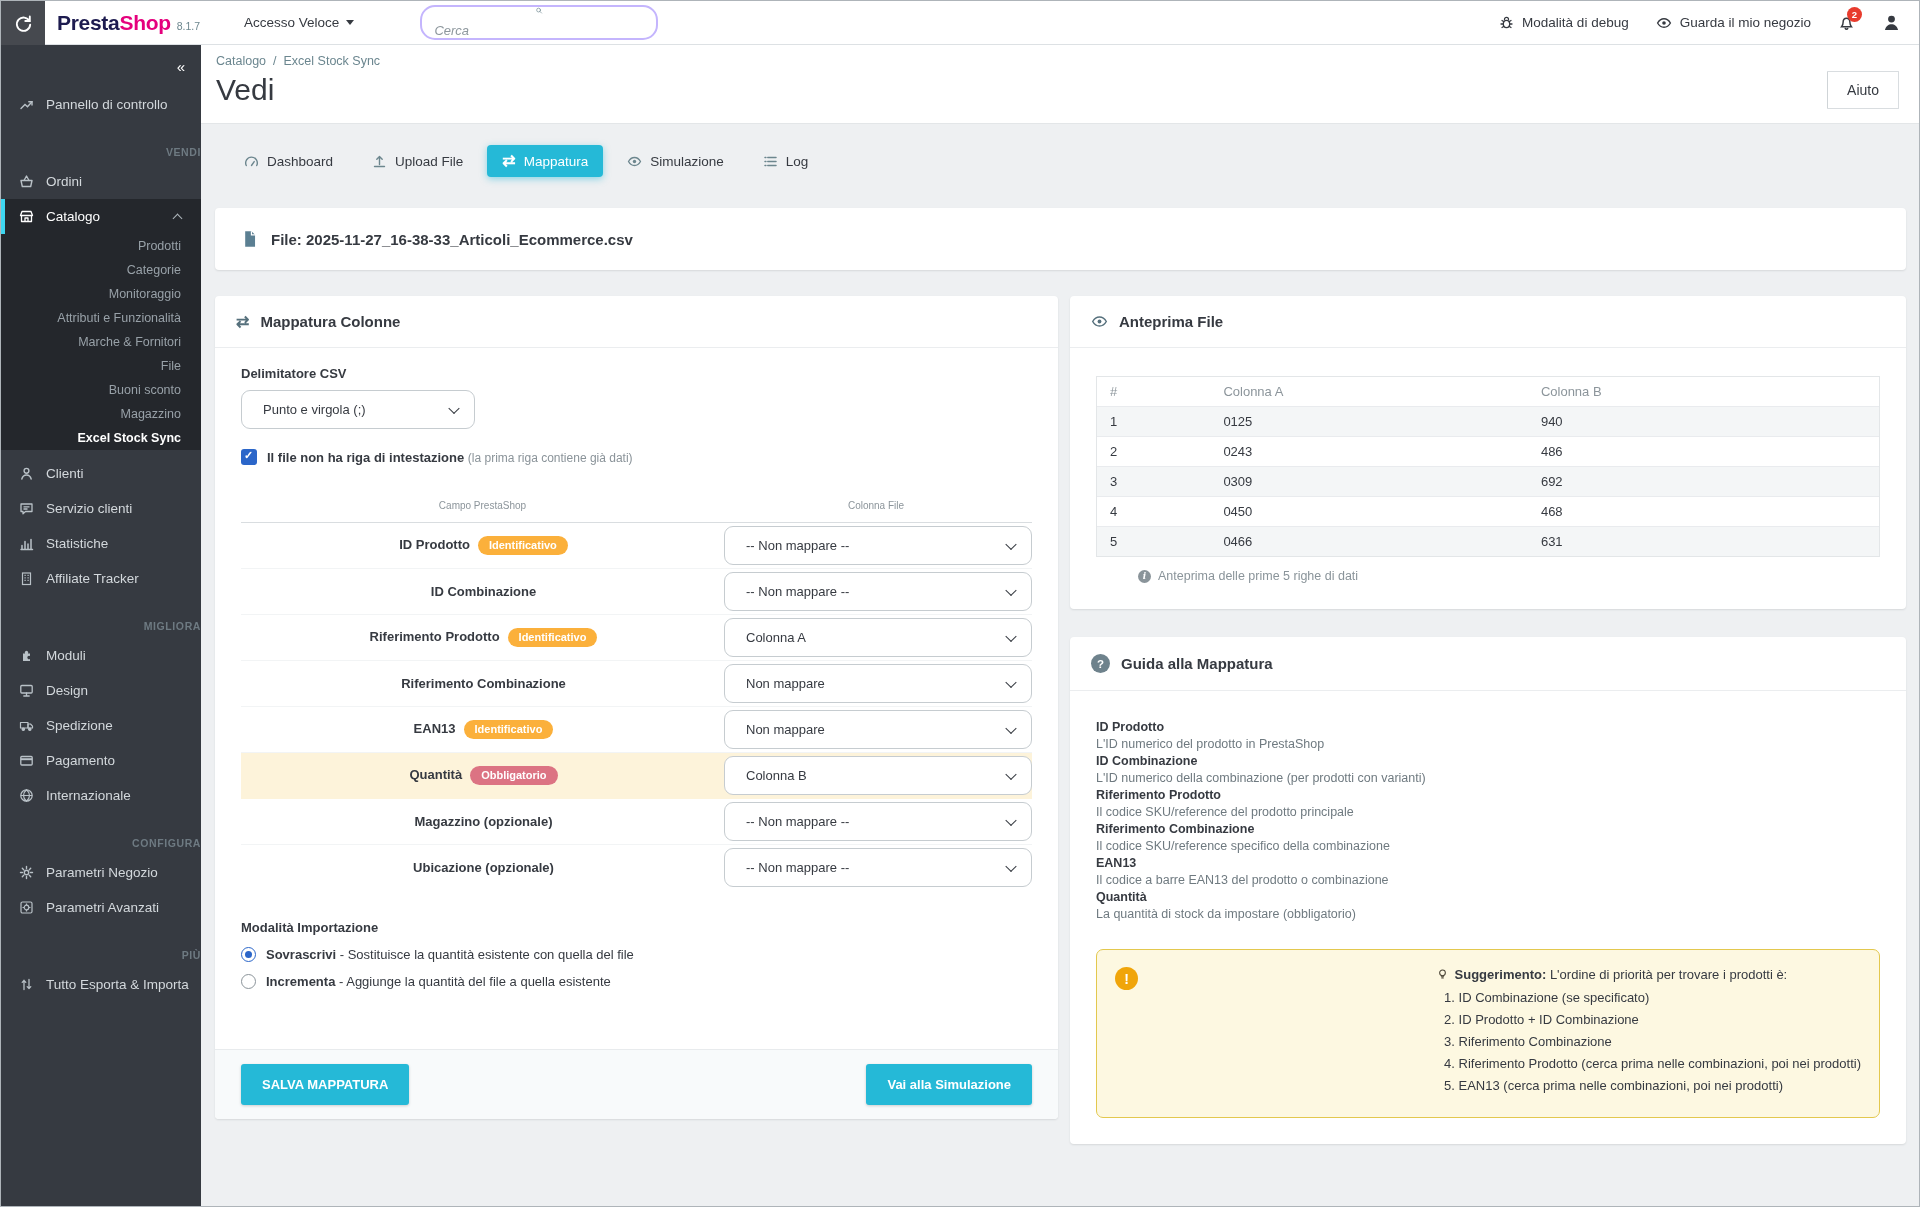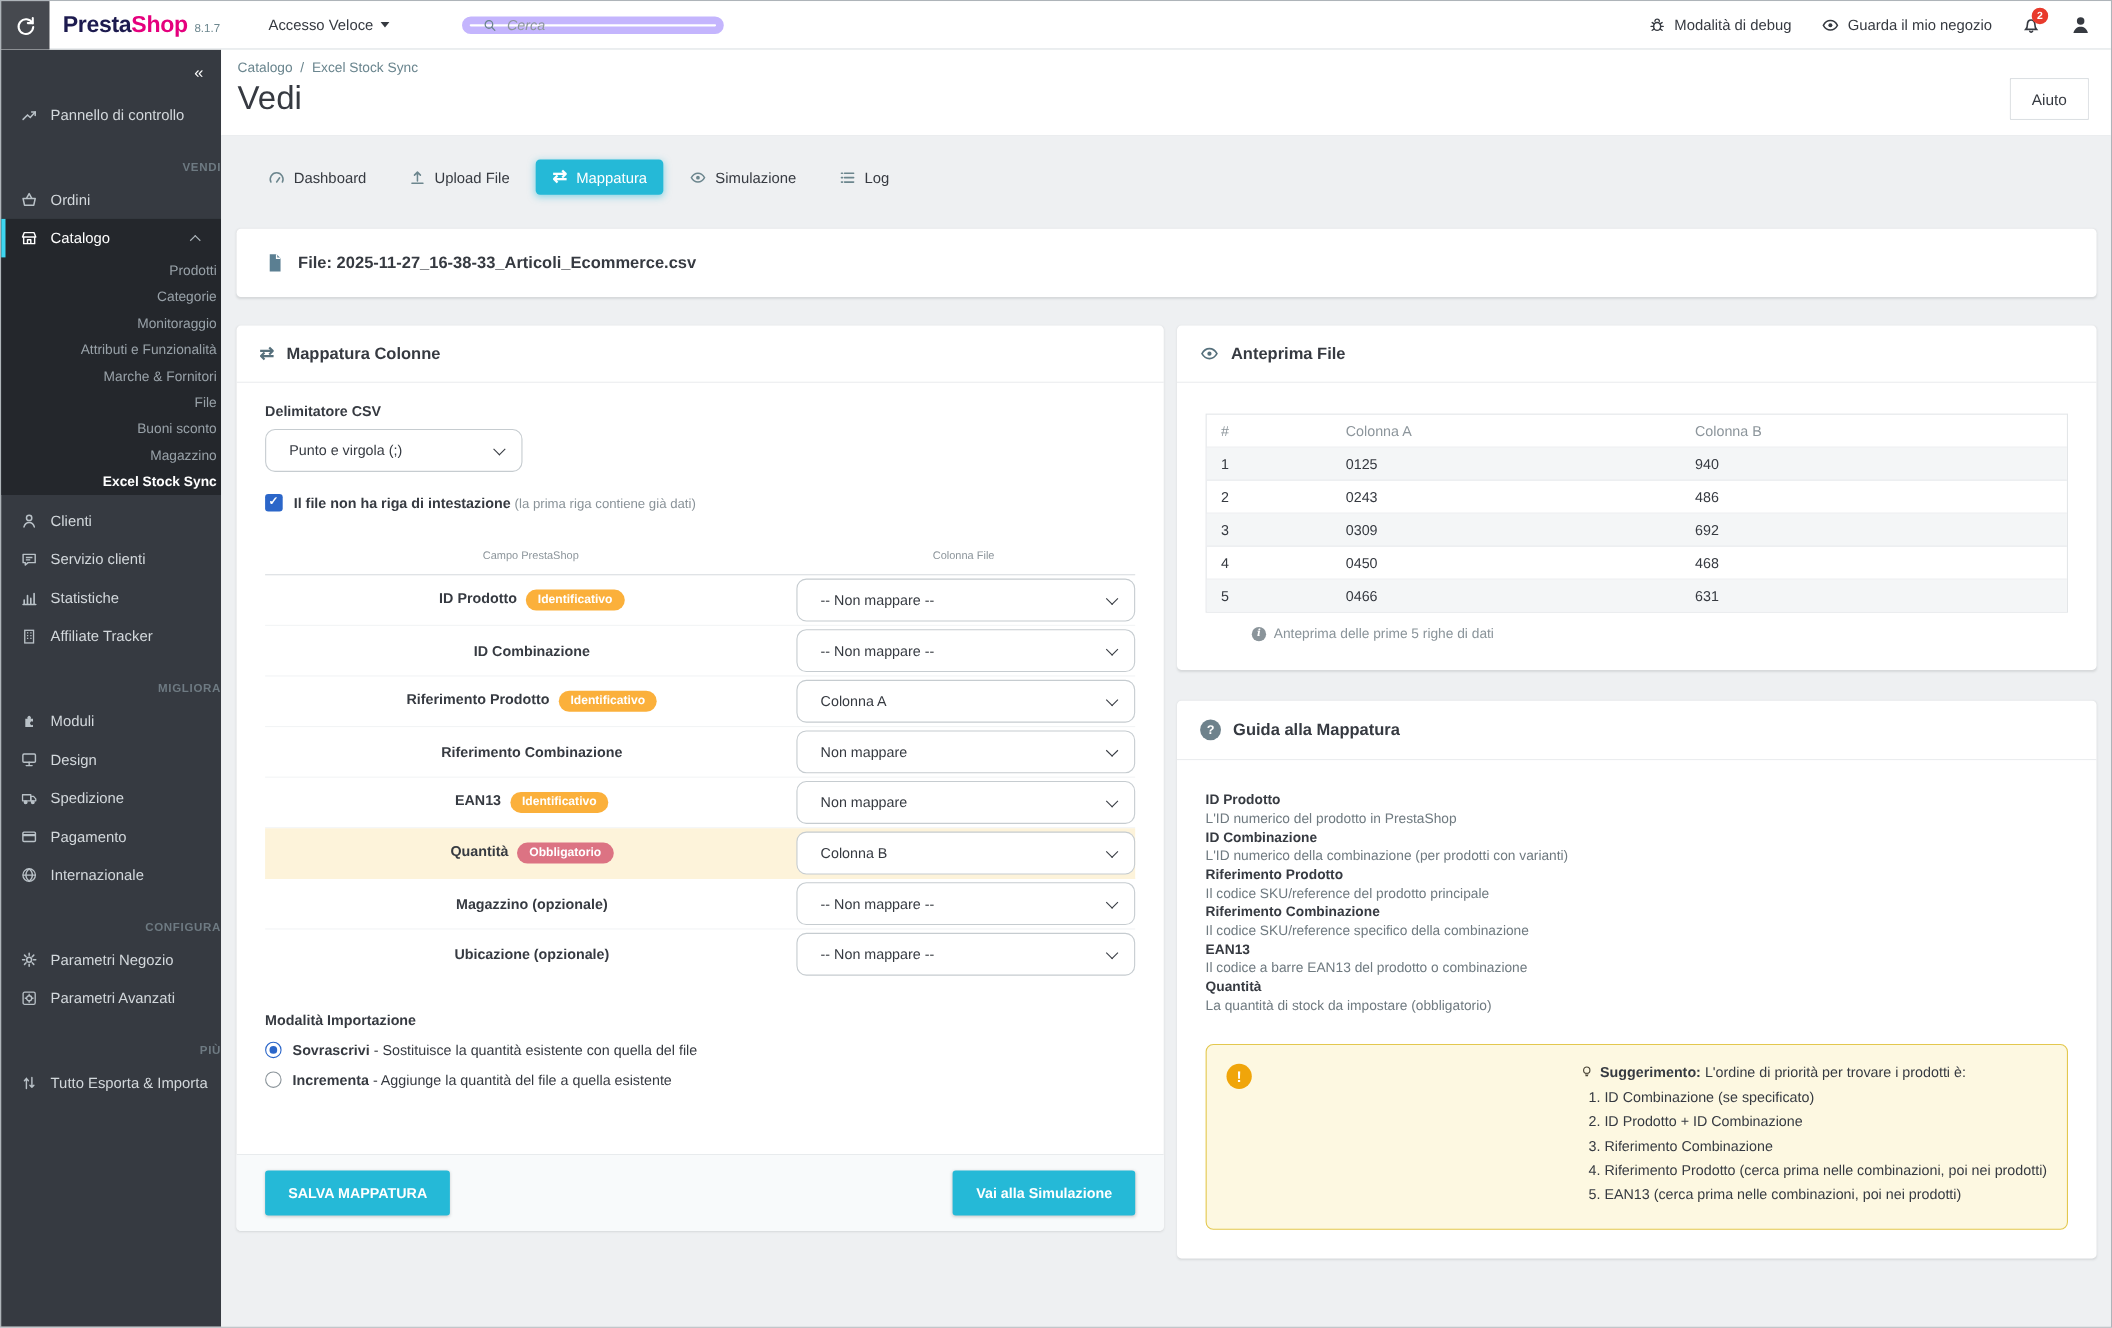--- a/index.html
+++ b/index.html
@@ -7,21 +7,21 @@
   body { font-family:"Liberation Sans", sans-serif; color:#363a41; background:#eef0f2; overflow:hidden; border:1px solid #aeb4b9; }
 
   
   .topbar { height:44px; background:#fff; display:flex; align-items:center; border-bottom:1px solid #dde1e4; position:relative; z-index:5; }
   .logo-box { width:44px; height:44px; background:#46494f; display:flex; align-items:center; justify-content:center; color:#fff; flex:0 0 44px; }
   .brand { margin-left:12px; font-size:21px; font-weight:bold; letter-spacing:-0.3px; }
   .brand .p1 { color:#1d1b4f; } .brand .p2 { color:#e5007d; }
   .version { margin-left:6px; font-size:10.5px; color:#6c868e; align-self:center; padding-top:6px; }
   .quick { margin-left:44px; font-size:13.5px; display:flex; align-items:center; gap:7px; cursor:pointer; }
   .caret-down { width:0; height:0; border-left:4px solid transparent; border-right:4px solid transparent; border-top:5px solid #363a41; }
-  .search-wrap { margin-left:66px; width:238px; height:16px; border:7px solid #c4b5fd; border-radius:15px; display:flex; align-items:center; padding:0 12px; gap:9px; color:#6c868e; }
+  .search-wrap { margin-left:66px; width:238px; height:35px; border:2px solid #c4b5fd; border-radius:15px; display:flex; align-items:center; padding:0 12px; gap:9px; color:#6c868e;flex-direction:column; }
   .search-wrap input { border:none; outline:none; width:100%; font-size:13px; font-style:italic; color:#363a41; background:transparent; font-family:inherit; }
   .search-wrap input::placeholder { color:#8d979d; }
   .top-right { margin-left:auto; display:flex; align-items:center; gap:27px; margin-right:18px; }
   .top-link { display:flex; align-items:center; gap:8px; font-size:13.5px; cursor:pointer; }
   .bell-wrap { position:relative; cursor:pointer; }
   .bell-badge { position:absolute; top:-7px; right:-7px; min-width:15px; height:15px; border-radius:8px; background:#e83b2d; color:#fff; font-size:9.5px; font-weight:bold; display:flex; align-items:center; justify-content:center; padding:0 3px; }
 
   
   .frame { display:flex; height:1163px; }
 
@@ -29,21 +29,21 @@
   .sidebar { width:200px; flex:0 0 200px; background:#363a41; color:#c9cfd4; overflow:hidden;text-align:right; }
   .sb-collapse { height:42px; display:flex; align-items:center; justify-content:flex-end; padding-right:16px; color:#fff; font-size:15px; cursor:pointer; }
   .sb-collapse::after { content:"«"; }
   .sb-item { display:flex; align-items:center; gap:12px; padding:10px 10px 10px 18px; font-size:13.5px; cursor:pointer; color:#d3d8dc; position:relative; }
   .sb-item .ic { color:#b9c1c7; }
   .sb-title { margin:24px 0 6px 18px; font-size:10.5px; font-weight:bold; letter-spacing:0.6px; color:#6e7a82; }
   .sb-block-active { background:#24272c; }
   .sb-item.parent-active { border-left:4px solid #3ed6f0; padding-left:14px; color:#fff; }
   .sb-item.parent-active .ic { color:#fff; }
   .caret-up { width:7px; height:7px; border-left:1.6px solid #aeb6bc; border-top:1.6px solid #aeb6bc; transform:rotate(45deg); margin-left:auto; margin-right:10px; margin-top:3px; }
-  .sb-sub { padding:5px 4px 5px 51px; font-size:12.5px; color:#98a1a8; cursor:pointer; }
+  .sb-sub { padding:5px 20px 5px 51px; font-size:12.5px; color:#98a1a8; cursor:pointer; }
   .sb-sub.active { color:#fff; font-weight:bold; }
 
   
   .main { flex:1; display:flex; flex-direction:column; }
   .page-head { background:#fff; padding:9px 20px 14px 15px; border-bottom:1px solid #e3e6e8; }
   .crumbs { font-size:12.5px; color:#6b868f; display:flex; gap:7px; }
   .crumbs .cur { color:#6b868f; }
   .title-row { display:flex; align-items:center; margin-top:3px; }
   .page-title { font-size:30px; font-weight:400; color:#363a41; }
   .help-btn { margin-left:auto; background:#fff; border:1px solid #d9dde0; border-left:1px solid #cfd4d7; padding:10px 19px; font-size:14px; color:#363a41; border-radius:1px; cursor:pointer; font-family:inherit; }

